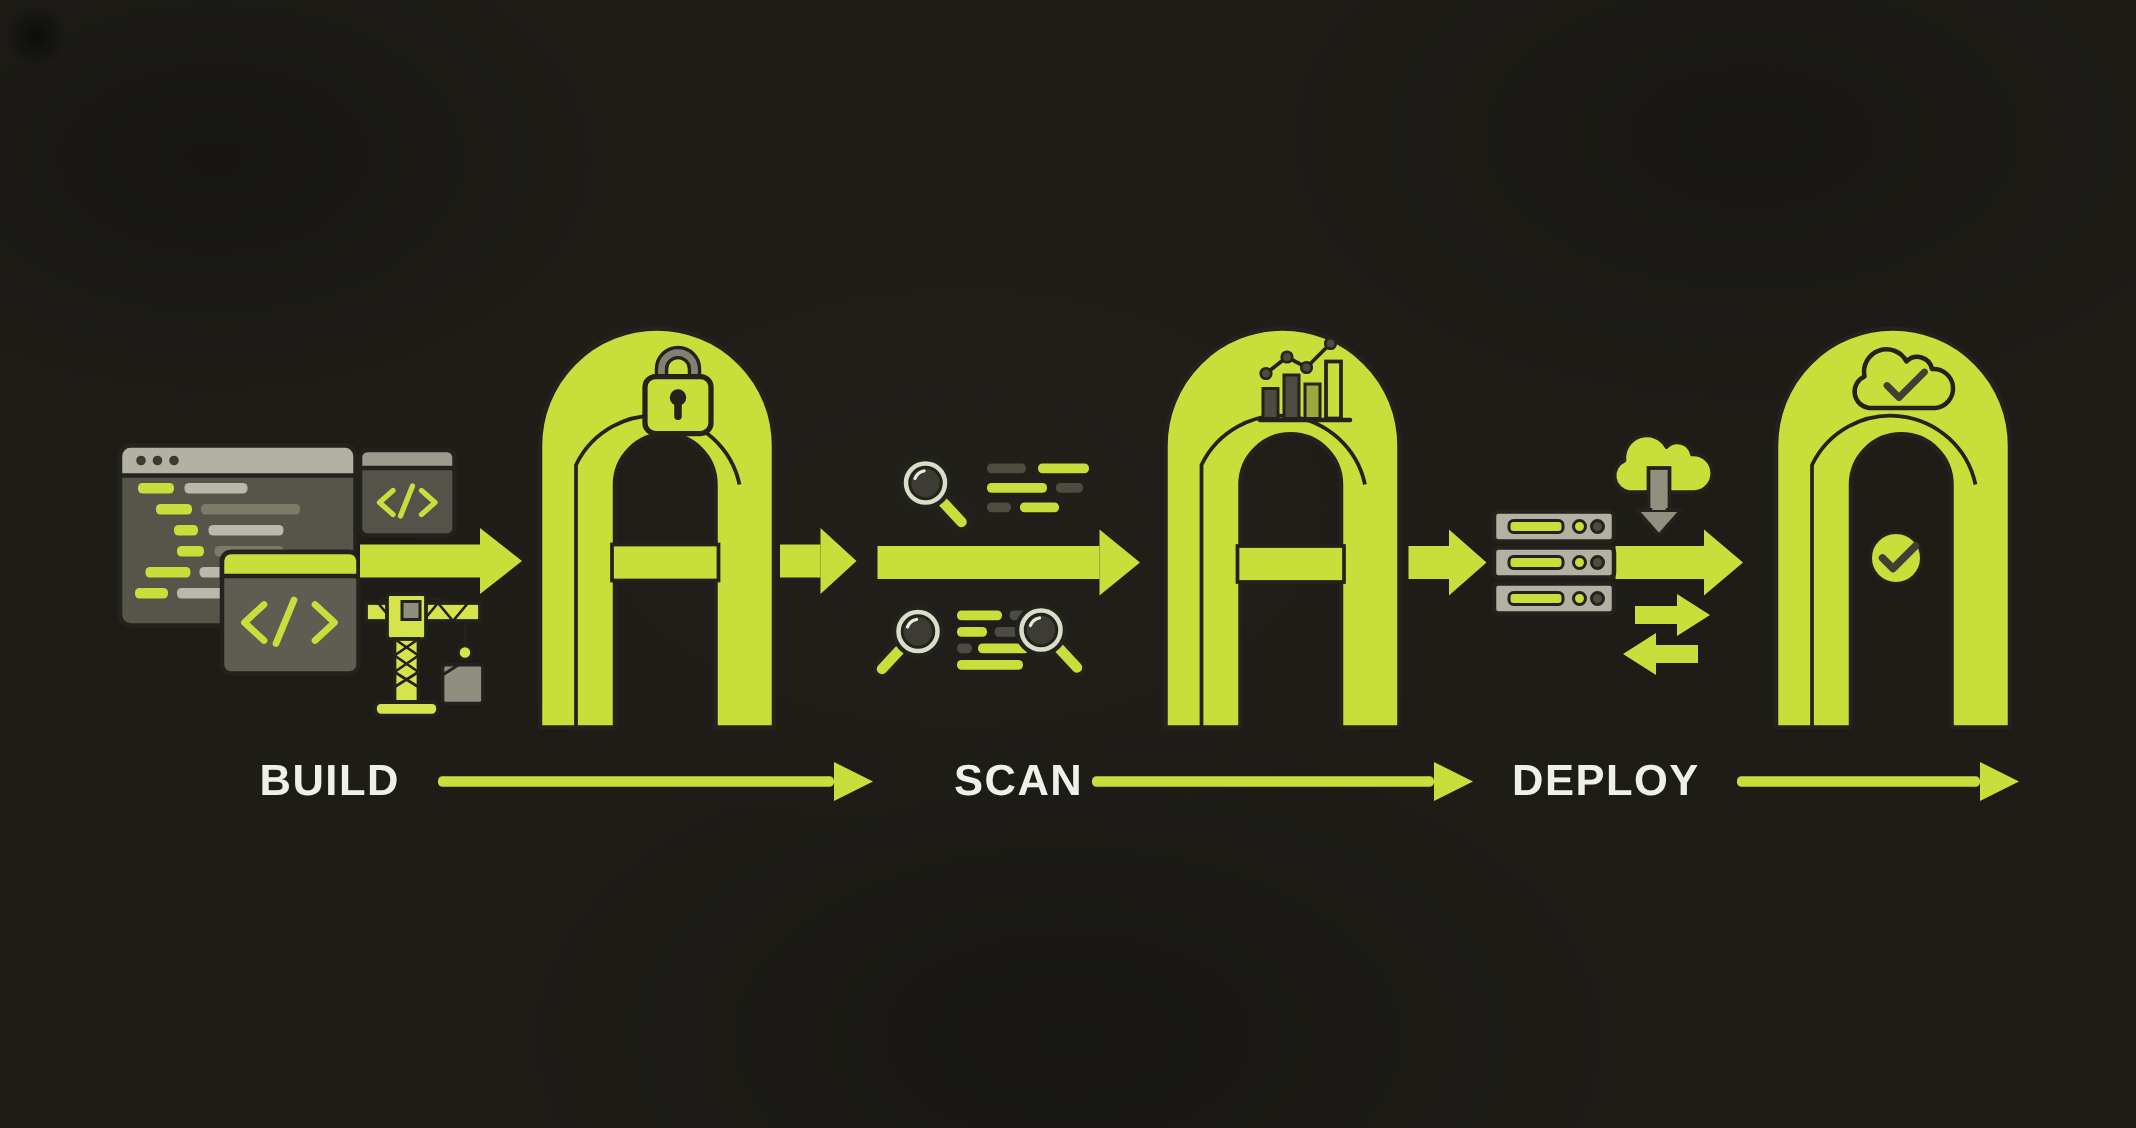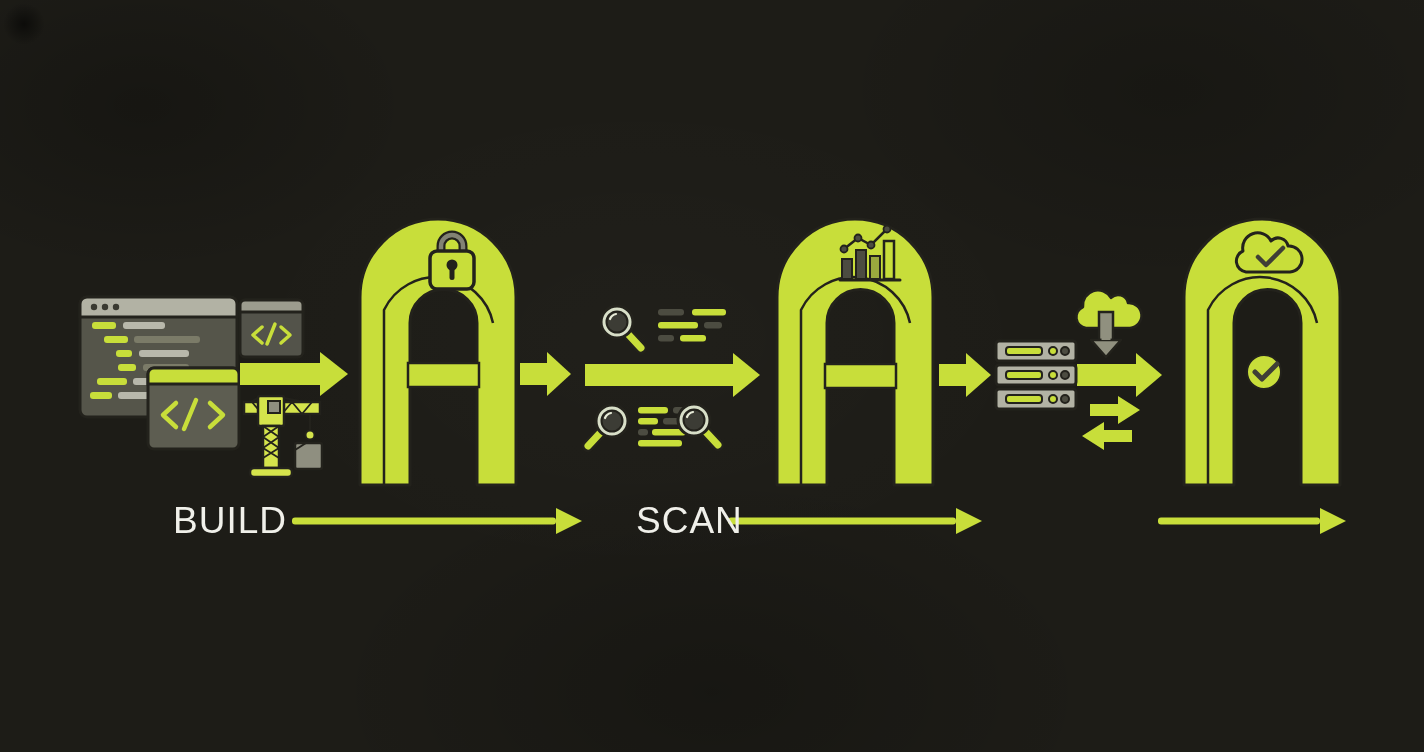--- a/index.html
+++ b/index.html
@@ -14,21 +14,21 @@
       radial-gradient(520px 300px at 82% 12%, rgba(0,0,0,.18), transparent 65%),
       radial-gradient(600px 340px at 50% 92%, rgba(0,0,0,.20), transparent 65%),
       radial-gradient(700px 420px at 45% 45%, rgba(255,255,255,.015), transparent 60%),
       #1d1c17;
   }
   .gfx{position:absolute;left:0;top:0;}
   .stage-label{
     position:absolute;
     top:503px;height:36px;line-height:36px;
     color:#f0f0ea;
-    font-size:37px;font-weight:400;letter-spacing:1px;
+    font-size:29px;font-weight:700;letter-spacing:1px;
     white-space:nowrap;
   }
 </style>
 </head>
 <body>
 
 <div class="stage">
 
   <svg class="gfx" width="1424" height="752" viewBox="0 0 1424 752">
 
@@ -244,14 +244,15 @@
       </g>
       <g>
         <rect x="1158" y="517.5" width="162" height="7" rx="3" stroke="none"></rect>
         <polygon points="1320,508 1320,534 1346,521" stroke="none"></polygon>
       </g>
     </g>
   </svg>
 
   <div class="stage-label" style="left:173px">BUILD</div>
   <div class="stage-label" style="left:636px">SCAN</div>
+  <div class="stage-label" style="left:1008px">DEPLOY</div>
 
 </div>
 
 </body></html>

